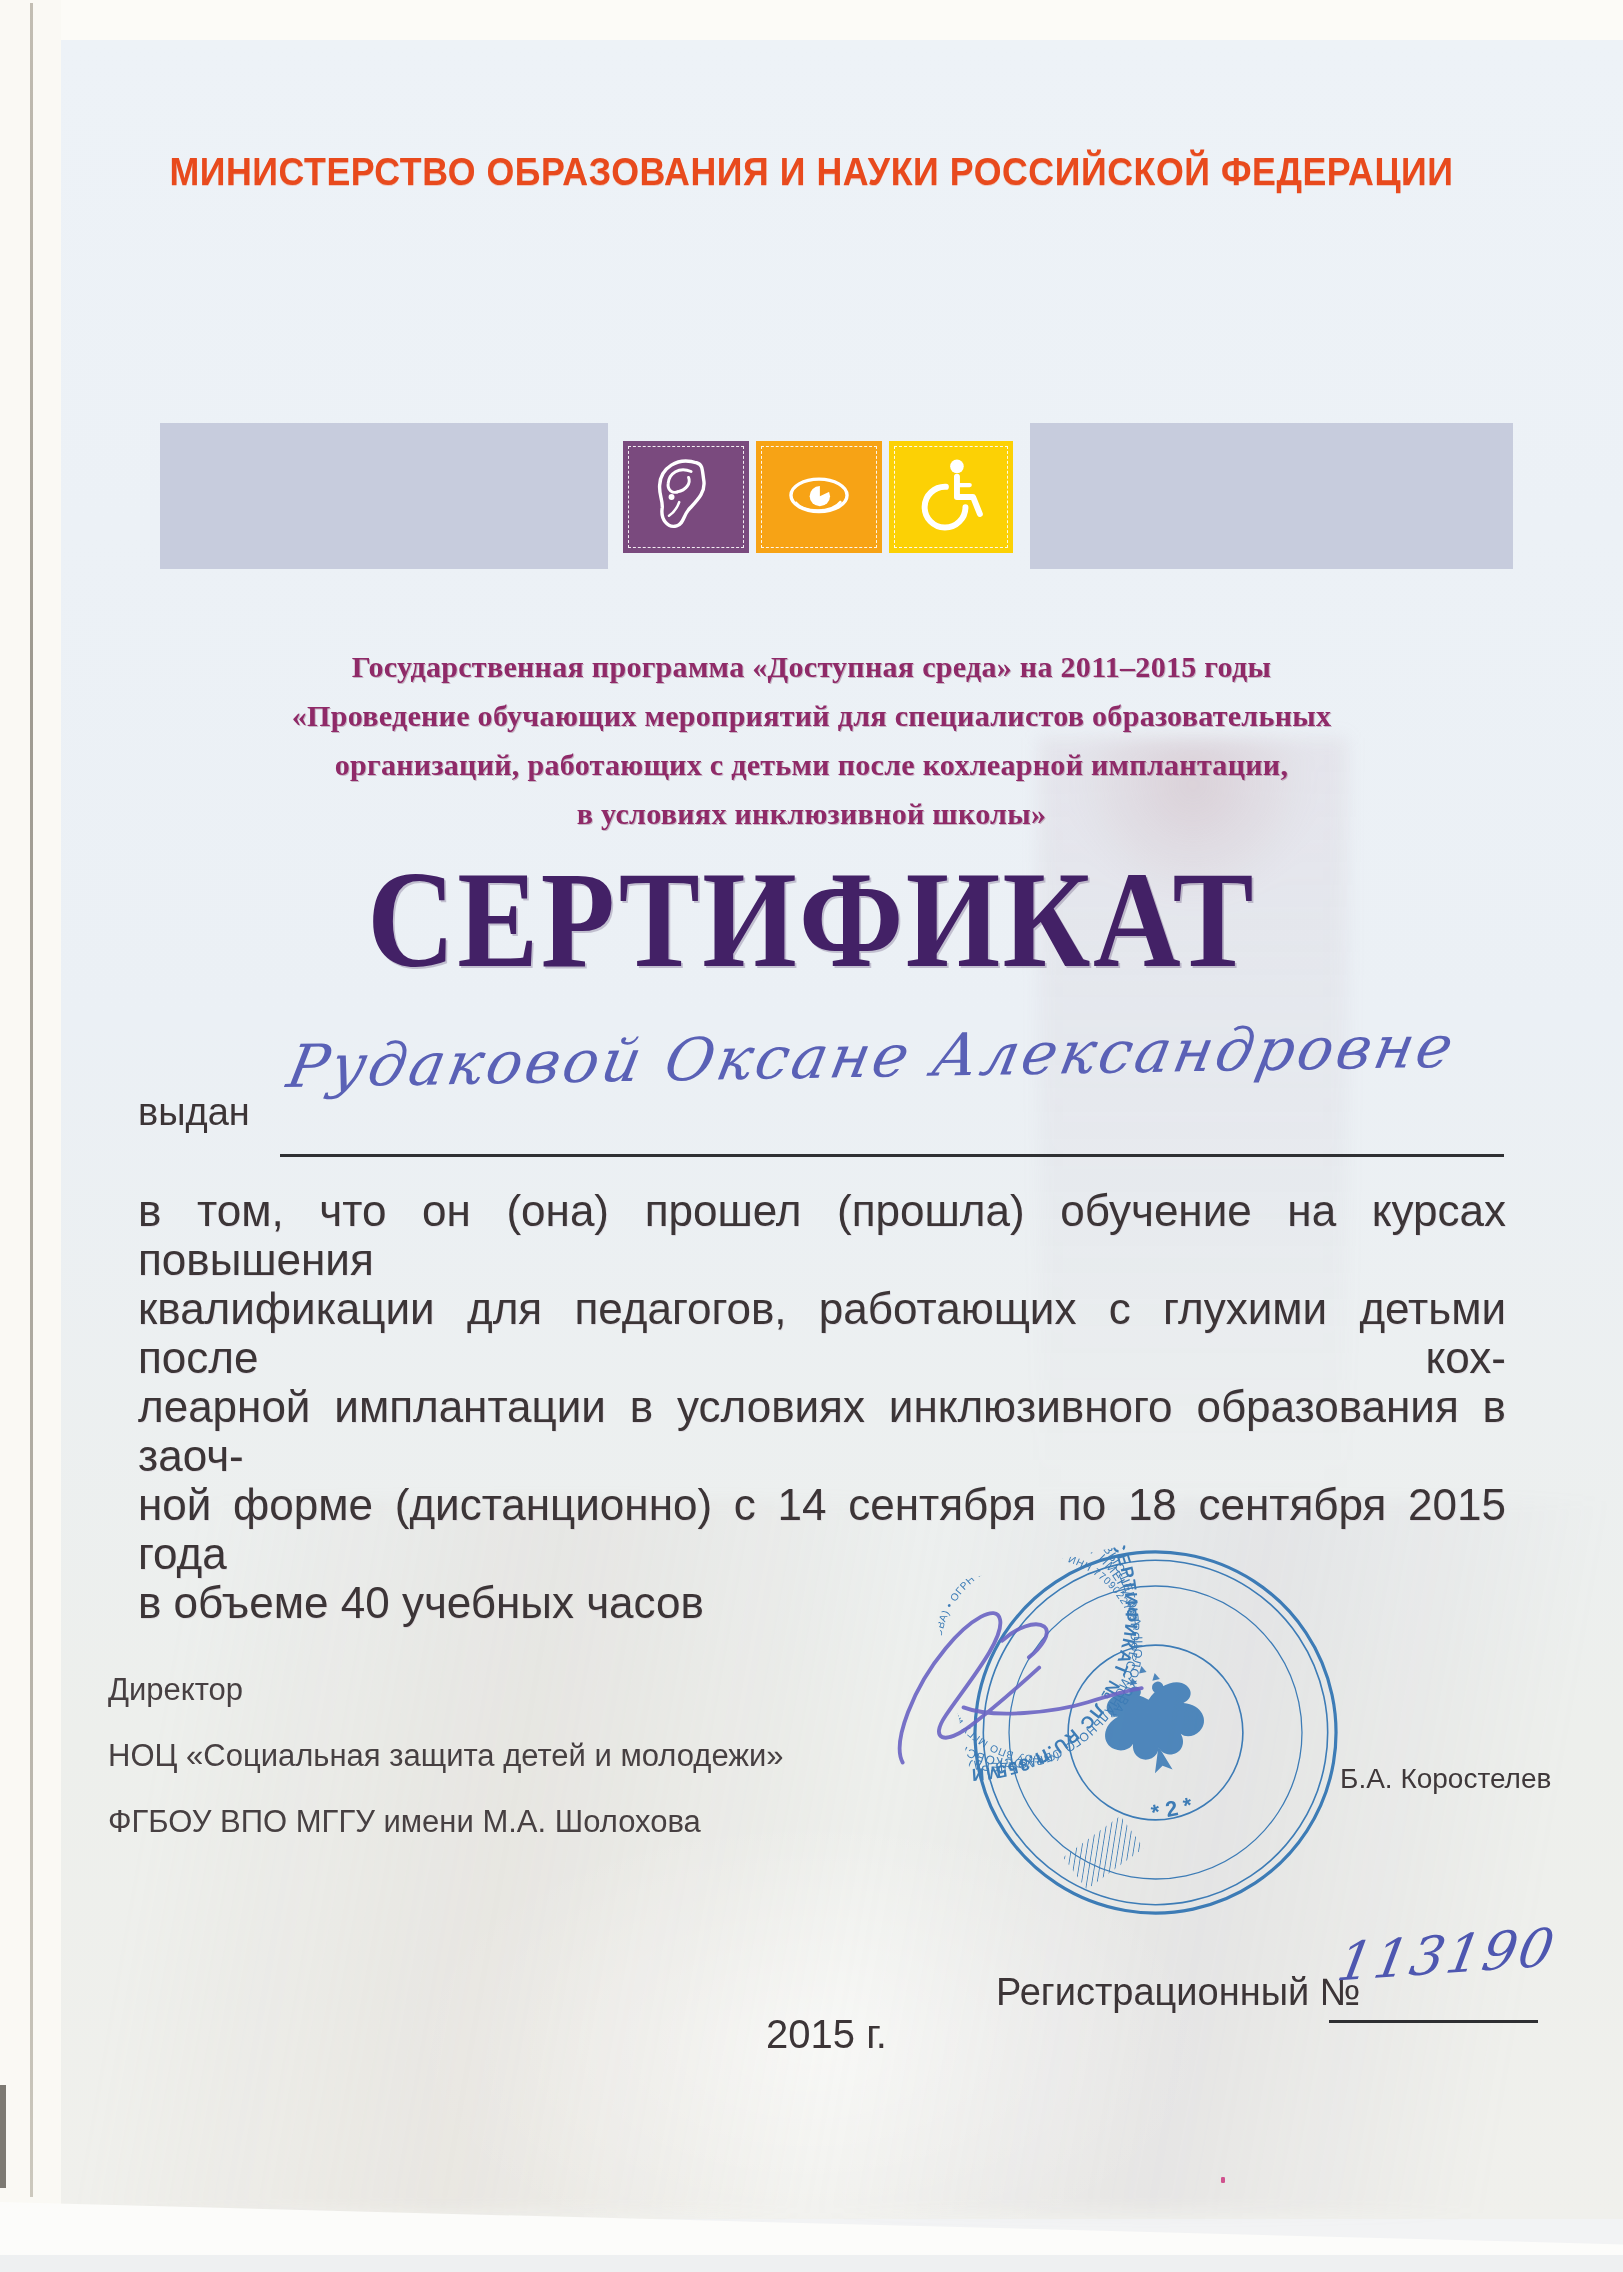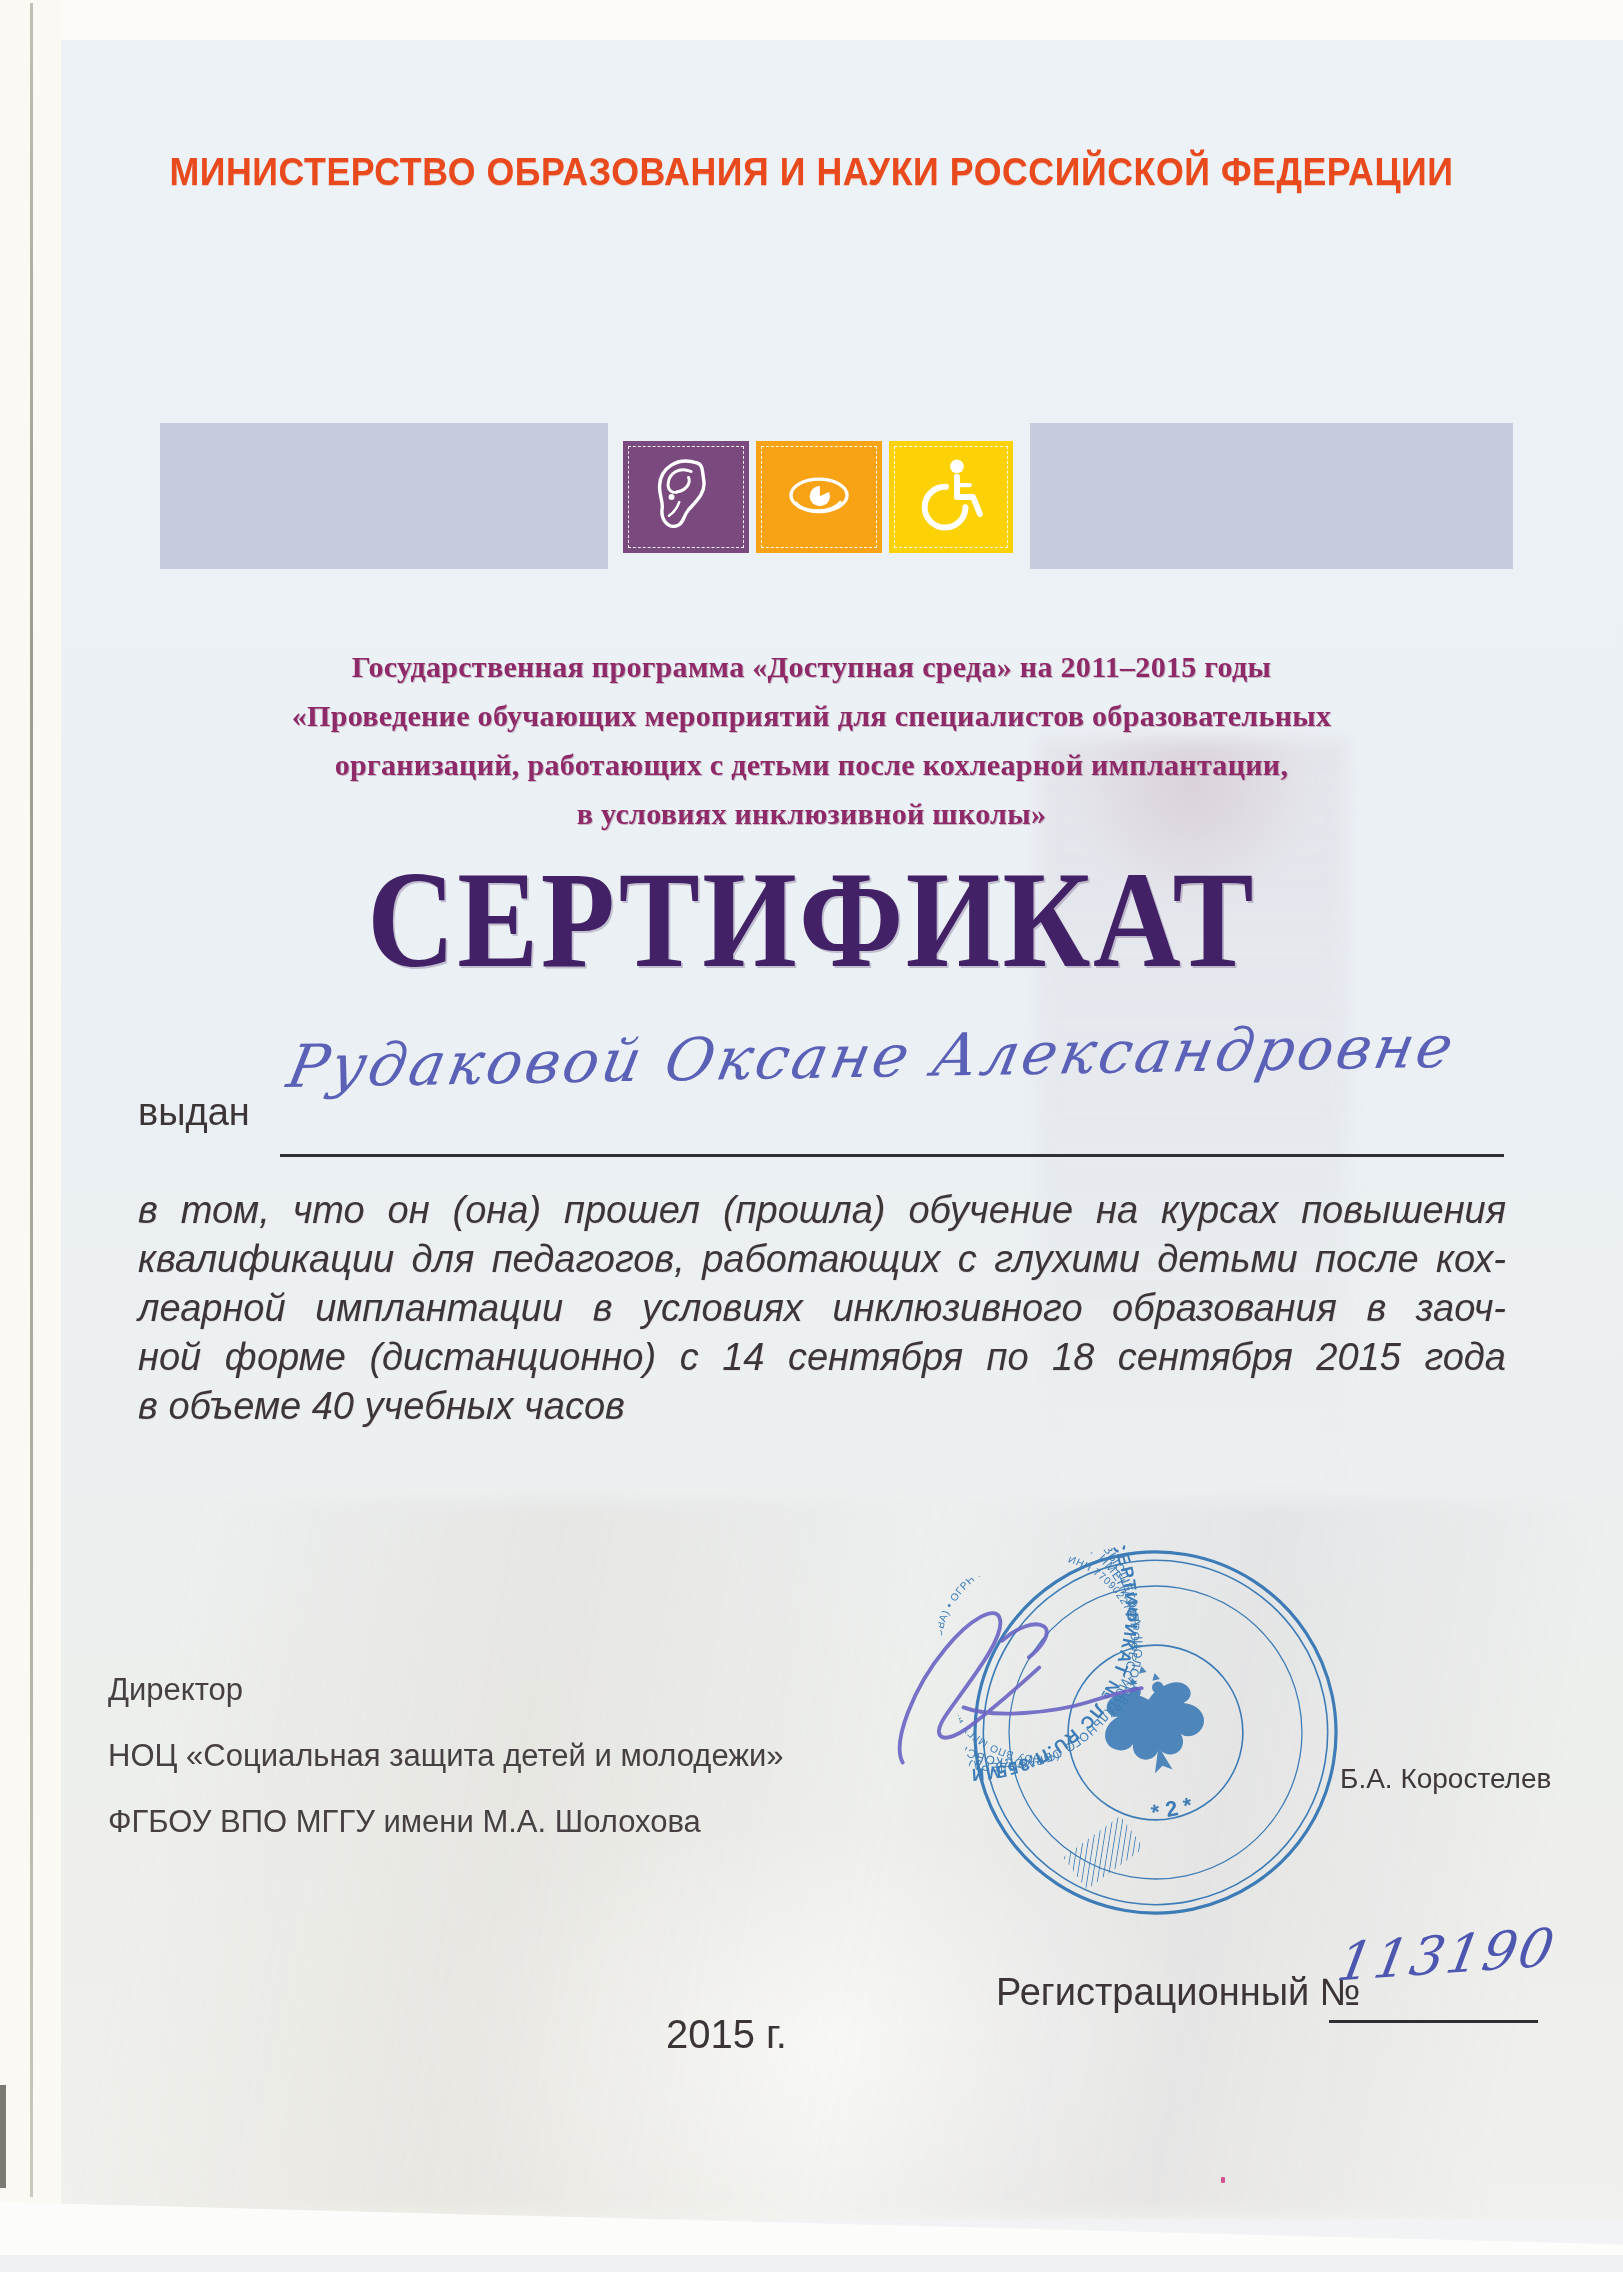--- a/index.html
+++ b/index.html
@@ -58,42 +58,42 @@
               text-shadow:1.9px 1.9px 0 rgba(45,20,75,.22);}
 
   
   .issued{position:absolute;left:138px;top:1091px;font-size:38px;color:#3c3537;}
   .script{font-family:"DejaVu Serif",serif;font-style:italic;color:#5a61b6;}
   .name{position:absolute;left:282px;top:1032px;font-size:59px;letter-spacing:3.2px;
         transform:skewX(-12deg) rotate(-1deg);transform-origin:left bottom;white-space:nowrap;}
   .name-line{position:absolute;left:280px;top:1154px;width:1224px;height:2.6px;background:#2f3033;}
 
   
-  .body-text{position:absolute;left:138px;top:1186px;width:1368px;font-size:38px;line-height:49px;
-             color:#3c3537;text-shadow:0.6px 0.6px 0 rgba(120,70,120,.12);font-style:italic;}
+  .body-text{position:absolute;left:138px;top:1186px;width:1368px;font-size:44px;line-height:49px;
+             color:#3c3537;text-shadow:0.6px 0.6px 0 rgba(120,70,120,.12);}
   .body-line{text-align:justify;text-align-last:justify;}
   .body-line.last{text-align-last:left;}
 
   
   .director{position:absolute;left:108px;font-size:31px;color:#474042;white-space:nowrap;}
   .d1{top:1672px;} .d2{top:1738px;} .d3{top:1804px;text-align:right;}
   .signer-name{position:absolute;left:1340px;top:1763px;font-size:28px;color:#3f383a;white-space:nowrap;}
 
   
   .stamp{position:absolute;left:966px;top:1543px;width:379px;height:379px;
          transform:rotate(-12deg);opacity:.92;}
   .stamp text{font-family:"Liberation Sans",sans-serif;fill:#2f73b2;}
   .signature{position:absolute;left:867px;top:1551px;width:302px;height:282px;z-index:6;}
 
   
   .reg-label{position:absolute;left:996px;top:1971px;font-size:38px;color:#3c3537;white-space:nowrap;}
   .reg-number{position:absolute;left:1340px;top:1924px;font-size:53px;letter-spacing:1.9px;
               transform:skewX(-14deg) rotate(-4deg);color:#4e57b0;}
   .reg-line{position:absolute;left:1329px;top:2020px;width:209px;height:2.6px;background:#2e2f32;}
-  .year{position:absolute;left:666px;top:2012px;width:321px;
+  .year{position:absolute;left:666px;top:2012px;width:321px;text-align:center;
         font-size:40px;color:#3c3537;}
 </style>
 </head>
 <body>
 
 <div class="scan">
 
   <div class="paper"></div>
   <div class="wm-tower"></div>
   <div class="wm-bottom"></div>

